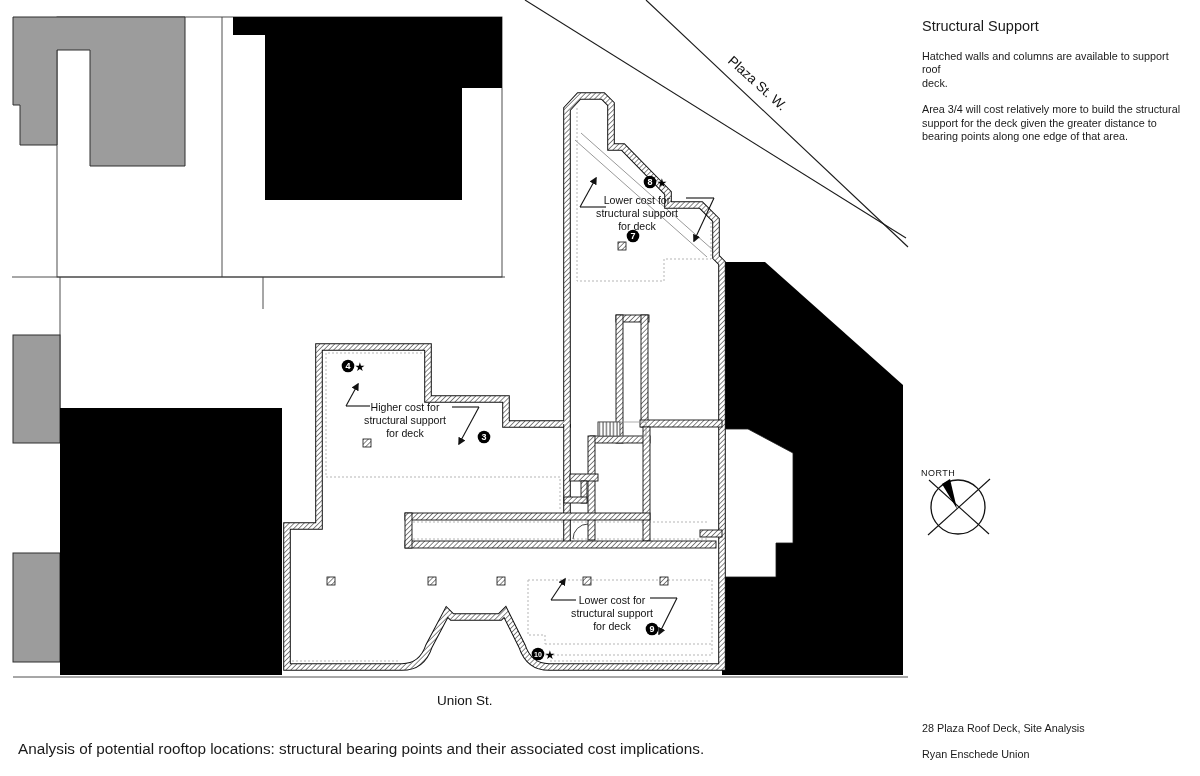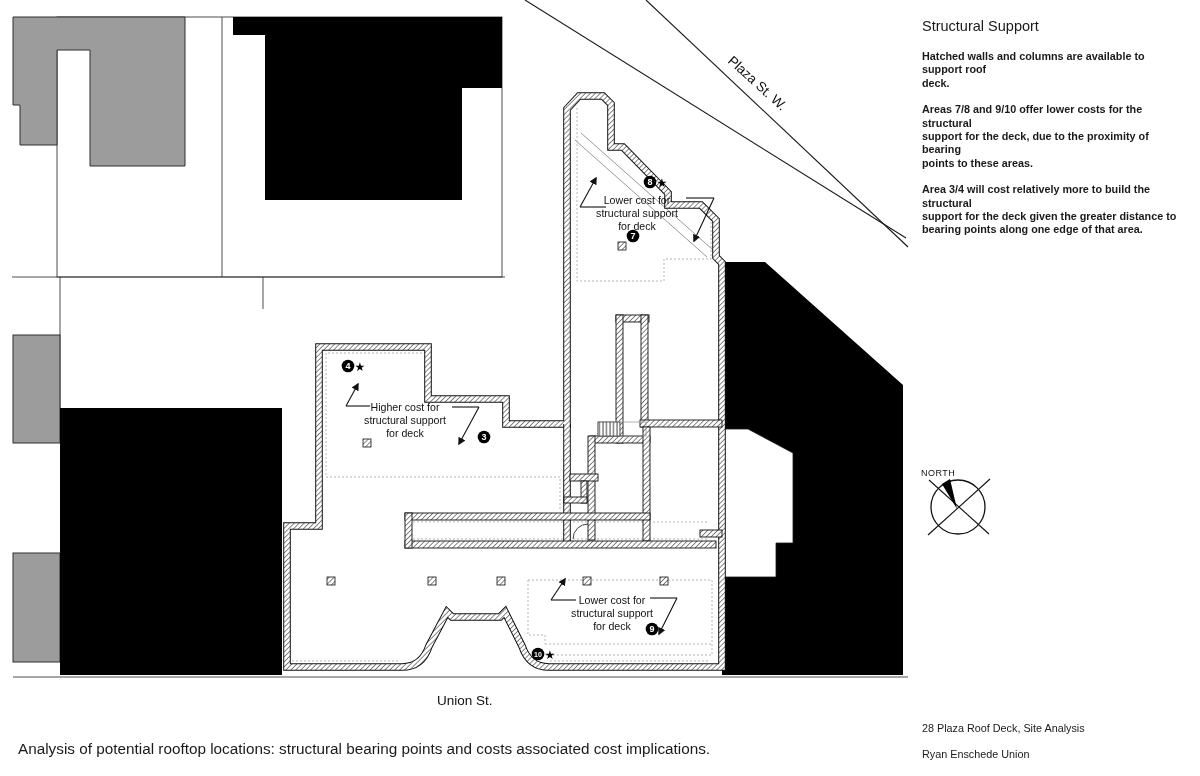--- a/index.html
+++ b/index.html
@@ -1,21 +1,21 @@
 <!DOCTYPE html>
 <html><head>
 <meta charset="utf-8">
 <style>
   html,body{margin:0;padding:0;background:#fff;}
   #page{position:relative;width:1200px;height:776px;background:#ffffff;overflow:hidden;
         font-family:"Liberation Sans", sans-serif;color:#1a1a1a;}
   svg{position:absolute;left:0;top:0;}
   .notes{position:absolute;left:922px;top:18px;width:262px;}
   .notes h1{font-size:14.5px;font-weight:400;margin:0 0 16px 0;}
-  .notes p{font-size:10.8px;line-height:13.4px;margin:0 0 13px 0;white-space:pre-line;font-weight:bold;}
+  .notes p{font-size:10.8px;line-height:13.4px;margin:0 0 13px 0;white-space:pre-line;}
   .titleblock{position:absolute;left:922px;top:709px;font-size:10.8px;line-height:13px;white-space:pre-line;}
   .caption{position:absolute;left:18px;top:740px;font-size:15.3px;}
   .mnum{font-size:9px;font-weight:bold;fill:#fff;text-anchor:middle;}
   .mnum-sm{font-size:7px;font-weight:bold;fill:#fff;text-anchor:middle;}
   .mstar{font-size:12px;fill:#000;text-anchor:middle;}
   .plabel{font-size:10.6px;fill:#111;text-anchor:middle;}
   .street{font-size:13.5px;fill:#111;}
   .north-label{font-size:9px;fill:#111;letter-spacing:.5px;}
 </style>
 </head>
@@ -189,28 +189,25 @@
       <line x1="928" y1="535" x2="990" y2="479" stroke="#111" stroke-width="1.1"></line>
       <line x1="929" y1="480" x2="989" y2="534" stroke="#111" stroke-width="1.1"></line>
       <polygon points="957,509 942,484 950,479" fill="#000"></polygon>
     </g>
   </svg>
 
   <div class="notes">
     <h1>Structural Support</h1>
     <p>Hatched walls and columns are available to support roof
 deck.</p>
-    <p>Areas 7/8 and 9/10 offer lower costs for the structural
-support for the deck, due to the proximity of bearing
-points to these areas.</p>
     <p>Area 3/4 will cost relatively more to build the structural
 support for the deck given the greater distance to
 bearing points along one edge of that area.</p>
   </div>
 
   <div class="titleblock">
     <div>28 Plaza Roof Deck, Site Analysis</div>
     <div>Ryan Enschede Union</div>
     <div>03.01.2011</div>
   </div>
 
-  <div class="caption">Analysis of potential rooftop locations: structural bearing points and costs associated cost implications.</div>
+  <div class="caption">Analysis of potential rooftop locations: structural bearing points and their associated cost implications.</div>
 </div>
 
 </body></html>

